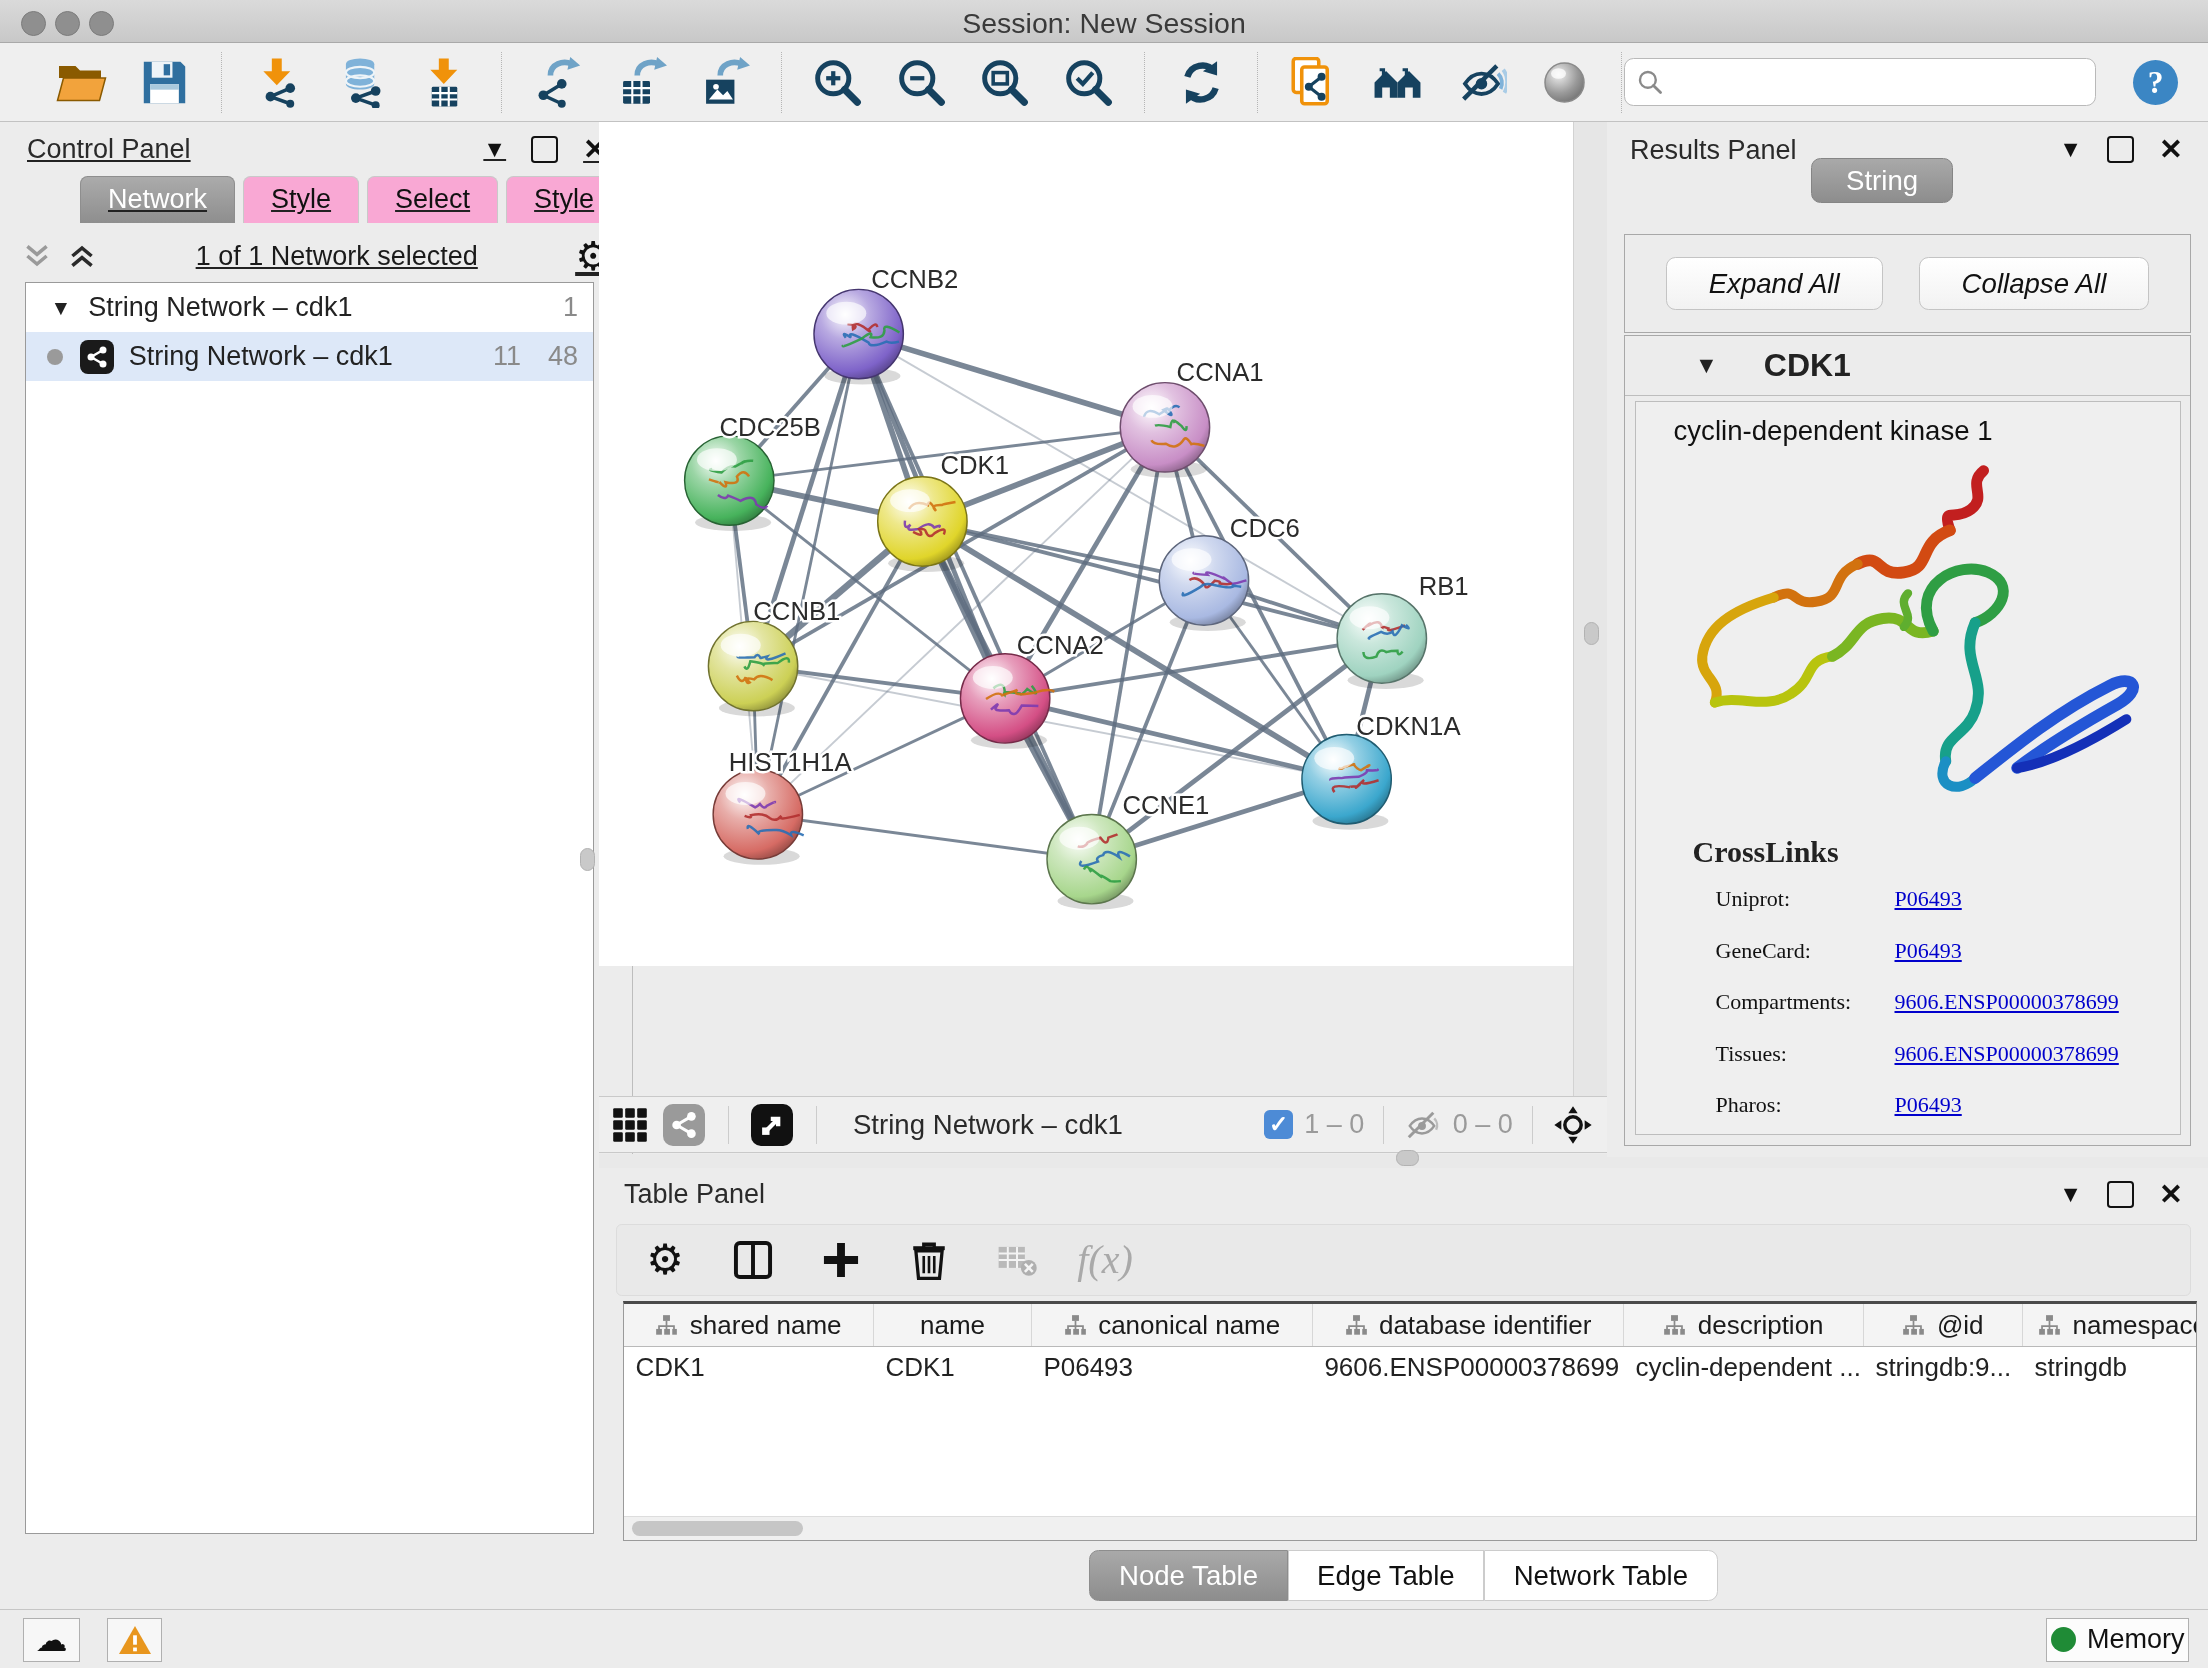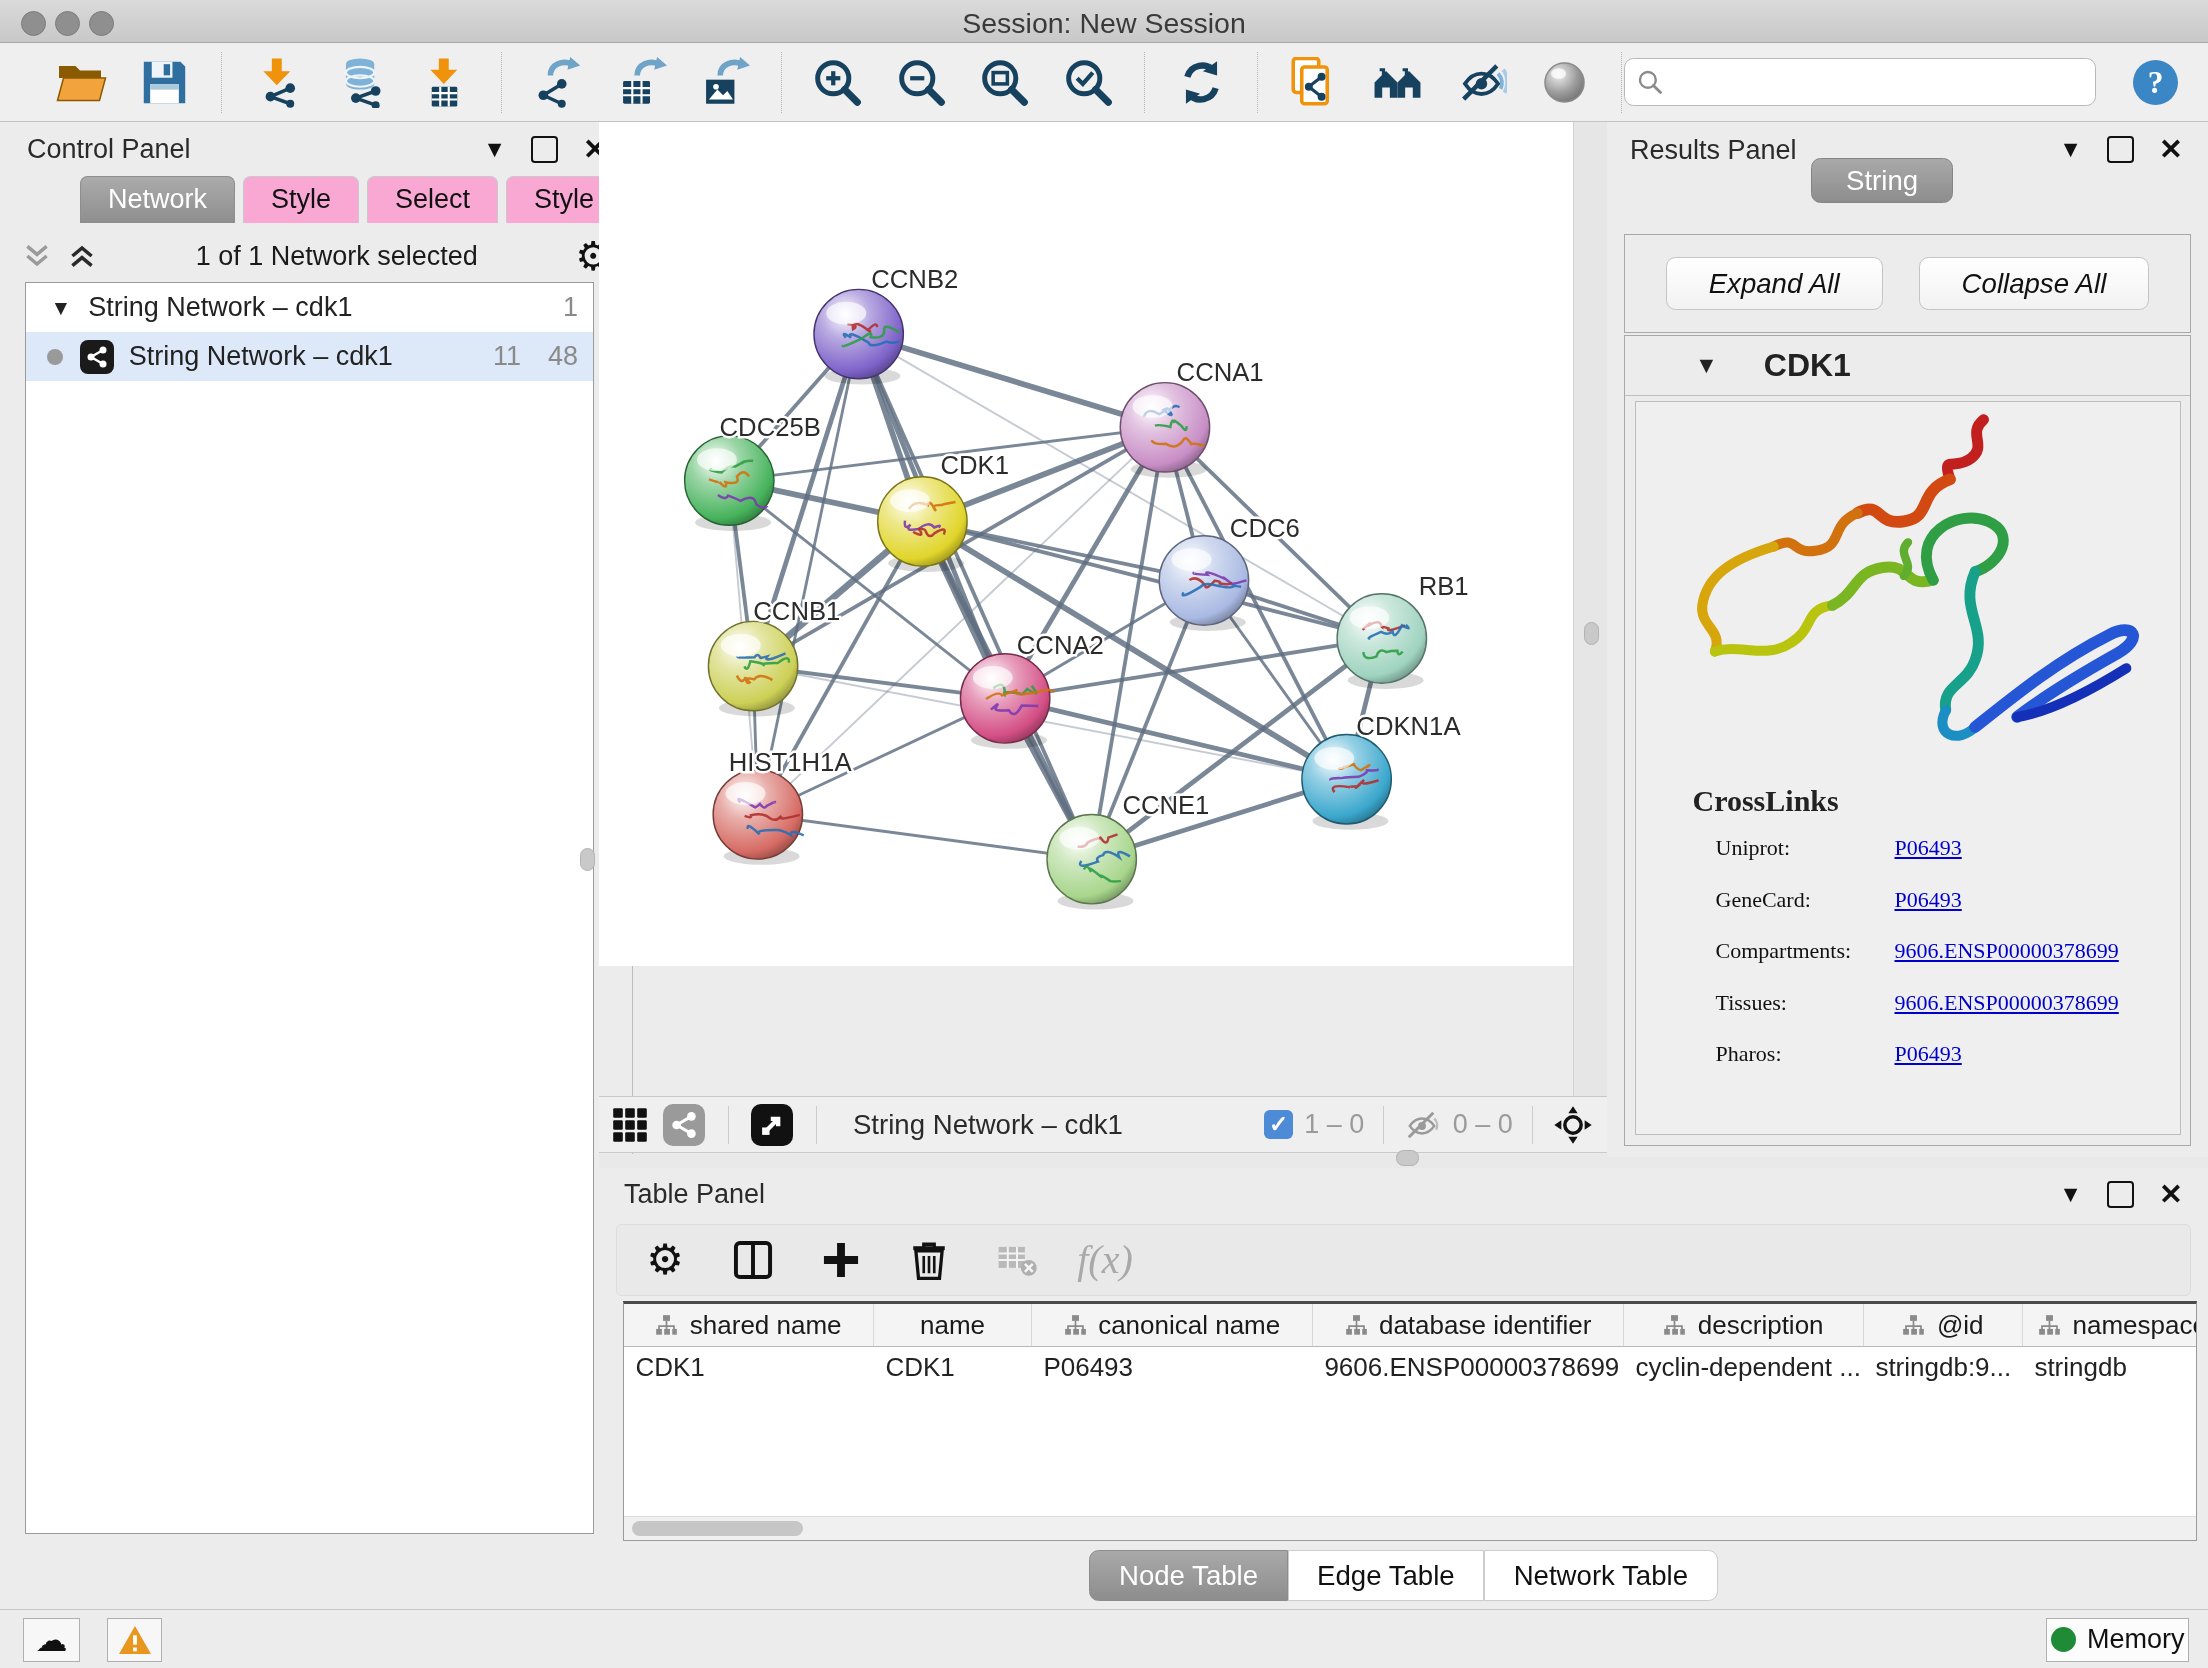--- a/index.html
+++ b/index.html
@@ -25,21 +25,21 @@
     display:flex;align-items:center;padding:0 11.4px;box-sizing:border-box;}
   .searchbox input{border:none;outline:none;font-size:26px;flex:1;font-family:"Liberation Sans",sans-serif;background:transparent;}
   
   .panel-title{font-size:27px;color:#2a2a2a;}
   .panelctl{display:flex;align-items:center;gap:25px;}
   .pc-drop{font-size:23px;color:#111;}
   .pc-float{width:23px;height:23px;border:2.9px solid #111;border-radius:3.8px;display:inline-block;}
   .pc-close{font-size:28.5px;font-weight:bold;color:#111;}
   
   .control-panel{position:absolute;left:0;top:122px;width:633px;height:1488px;background:#ececec;
-    border-right:1px solid #bdbdbd;box-sizing:border-box;}
+    border-right:1px solid #bdbdbd;box-sizing:border-box;text-decoration:underline;}
   .cp-head{display:flex;justify-content:space-between;align-items:center;padding:11.4px 25px 3.8px 27px;}
   .cp-tabs{display:flex;margin-left:80px;margin-top:5.7px;gap:8px;}
   .cp-tab{font-size:27px;padding:7.6px 27px;background:#f9a8d4;border:1px solid #c9c9c9;
     border-bottom:none;border-radius:7.6px 7.6px 0 0;color:#111;cursor:pointer;}
   .cp-tab.sel{background:linear-gradient(#ababab,#8e8e8e);color:#fff;border-color:#8e8e8e;}
   .cp-statusrow{display:flex;align-items:center;margin:13.3px 21px 0 21px;}
   .cp-status{flex:1;text-align:center;font-size:27px;color:#1a1a1a;}
   .cp-gear{font-size:40px;color:#111;line-height:1;}
   .cp-list{position:absolute;left:25px;right:38px;top:160px;bottom:76px;background:#fff;
     border:1.9px solid #9a9a9a;}
@@ -667,20 +667,21 @@
   <div class="rp-box1">
     <span class="rp-btn">Expand All</span>
     <span class="rp-btn">Collapse All</span>
   </div>
   <div class="rp-box2">
     <div class="rp-generow">
       <span class="rp-genetri">▼</span>
       <span class="rp-gene">CDK1</span>
     </div>
     <div class="rp-inner">
+      <div class="rp-desc">cyclin-dependent kinase 1</div>
       <svg class="rp-protein" width="514" height="361" viewBox="0 0 600 430">
         <g fill="none" stroke-linecap="round">
           <path d="M390,14 C370,30 395,45 375,60 C355,75 340,55 350,85" stroke="#c21f1f" stroke-width="13"></path>
           <path d="M350,85 C310,100 330,130 295,135 C260,140 270,110 240,125" stroke="#d24a12" stroke-width="14"></path>
           <path d="M240,125 C205,140 225,165 190,170 C160,175 170,150 140,165" stroke="#d2720f" stroke-width="12"></path>
           <path d="M140,165 C90,180 60,200 55,235 C52,260 80,265 70,290" stroke="#d7a50c" stroke-width="12"></path>
           <path d="M70,290 C100,280 130,300 160,280 C190,262 175,240 210,235" stroke="#b8c40e" stroke-width="12"></path>
           <path d="M210,235 C240,220 235,195 270,190 C305,185 295,215 330,205" stroke="#7ab622" stroke-width="13"></path>
           <path d="M330,205 C300,150 360,120 395,135 C430,150 410,185 380,195" stroke="#2f9e44" stroke-width="13"></path>
           <path d="M380,195 C360,240 395,260 380,300 C370,330 340,330 345,360" stroke="#17a08a" stroke-width="13"></path>

